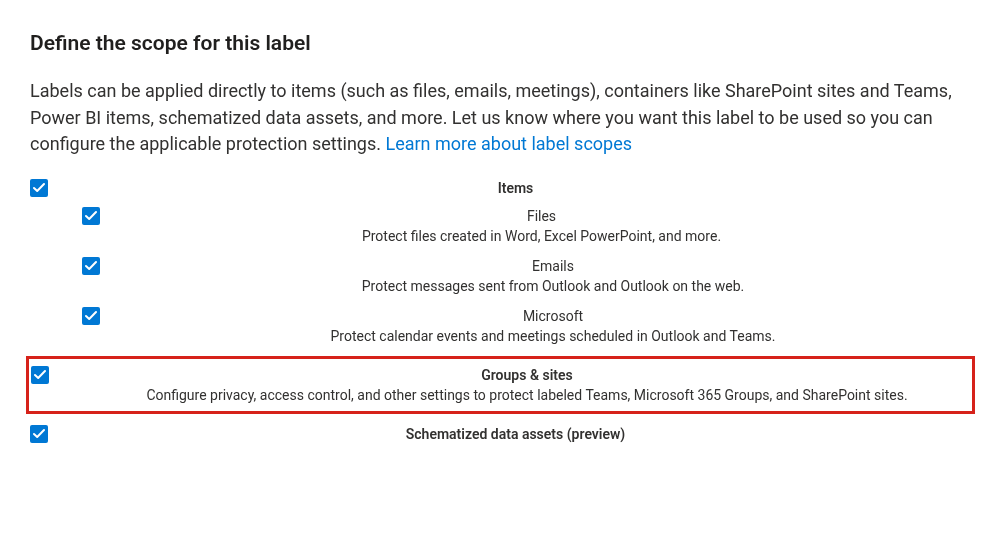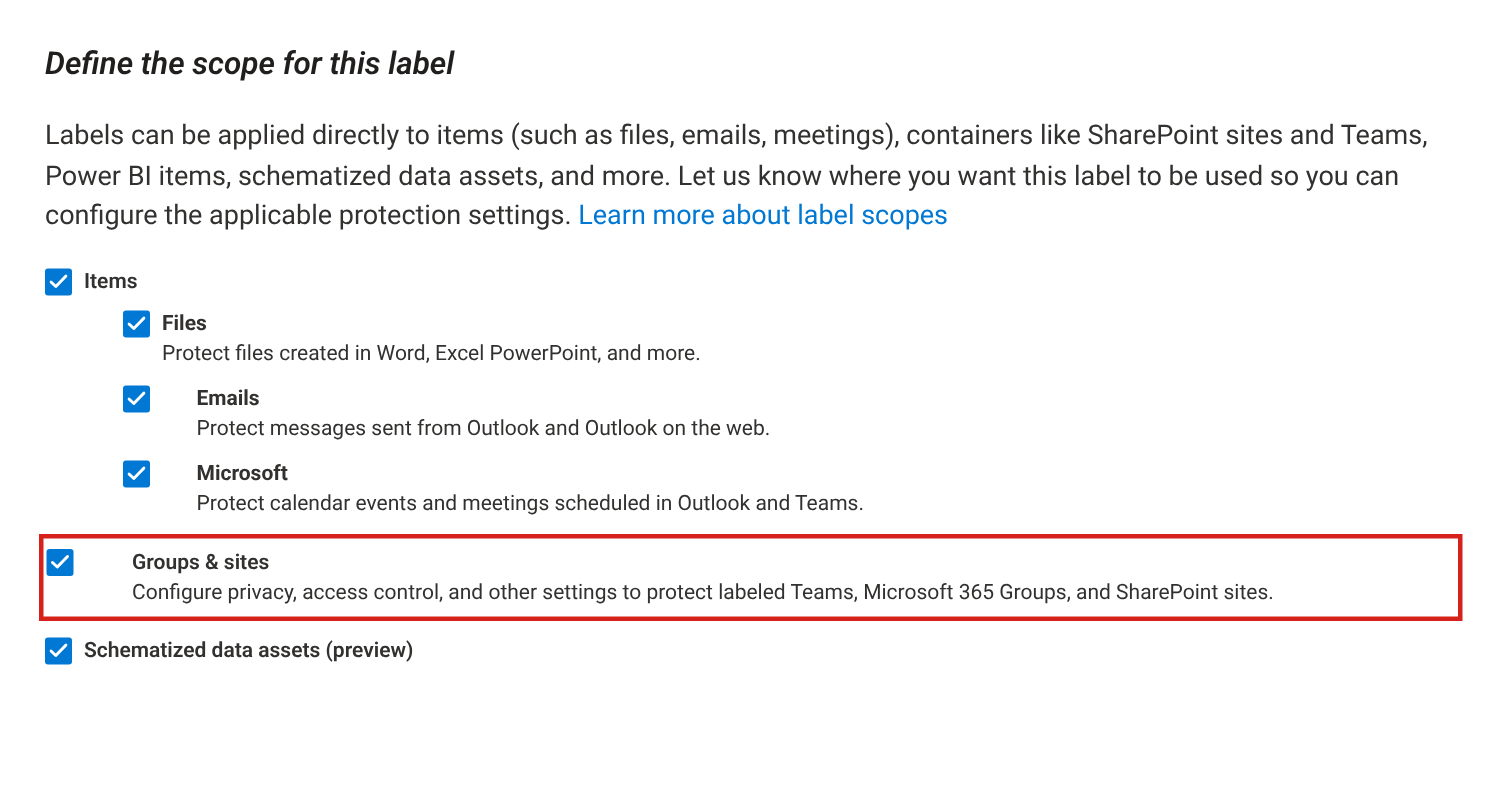--- a/index.html
+++ b/index.html
@@ -10,21 +10,20 @@
       font-size: 14px;
       line-height: 1.45;
       padding: 28px 30px;
       width: 1005px;
     }
     h1 {
       font-size: 21px;
       font-weight: 600;
       color: #201f1e;
       margin-bottom: 20px;
-      font-style: italic;
     }
     .intro {
       font-size: 18px;
       color: #323130;
       margin-bottom: 14px;
       max-width: 940px;
     }
     a.link {
       color: #0078d4;
       text-decoration: none;
@@ -50,39 +49,39 @@
       margin-top: 1px;
     }
     .checkbox svg { width: 12px; height: 12px; }
     .item-body { flex: 1; }
     .item-title {
       font-weight: 600;
       font-size: 14px;
       color: #323130;
       line-height: 20px;
     }
-    .item-title.normal { font-weight: 700; }
+    .item-title.normal { font-weight: 400; }
     .item-desc {
       font-size: 14px;
       color: #323130;
       line-height: 20px;
     }
     .children {
       margin-left: 26px;
       margin-top: 4px;
     }
     .children .scope-item { margin-top: 4px; }
     .highlight-box {
       border: 3px solid #d6221a;
       padding: 4px 6px 4px 2px;
       margin-left: -4px;
       margin-top: 6px;
     }
     .highlight-box .scope-item { padding: 2px 0; gap: 39px; }
-    .root-list { margin-top: 17px; }
+    .root-list { margin-top: 17px; text-align: center; }
     .top-gap { margin-top: 6px; }
   </style>
 </head>
 <body>
 
 <h1>Define the scope for this label</h1>
 
 <p class="intro">
   <span>Labels can be applied directly to items (such as files, emails, meetings), containers like SharePoint sites and Teams, Power BI items, schematized data assets, and more. Let us know where you want this label to be used so you can configure the applicable protection settings. </span><a class="link">Learn more about label scopes</a>
 </p>

